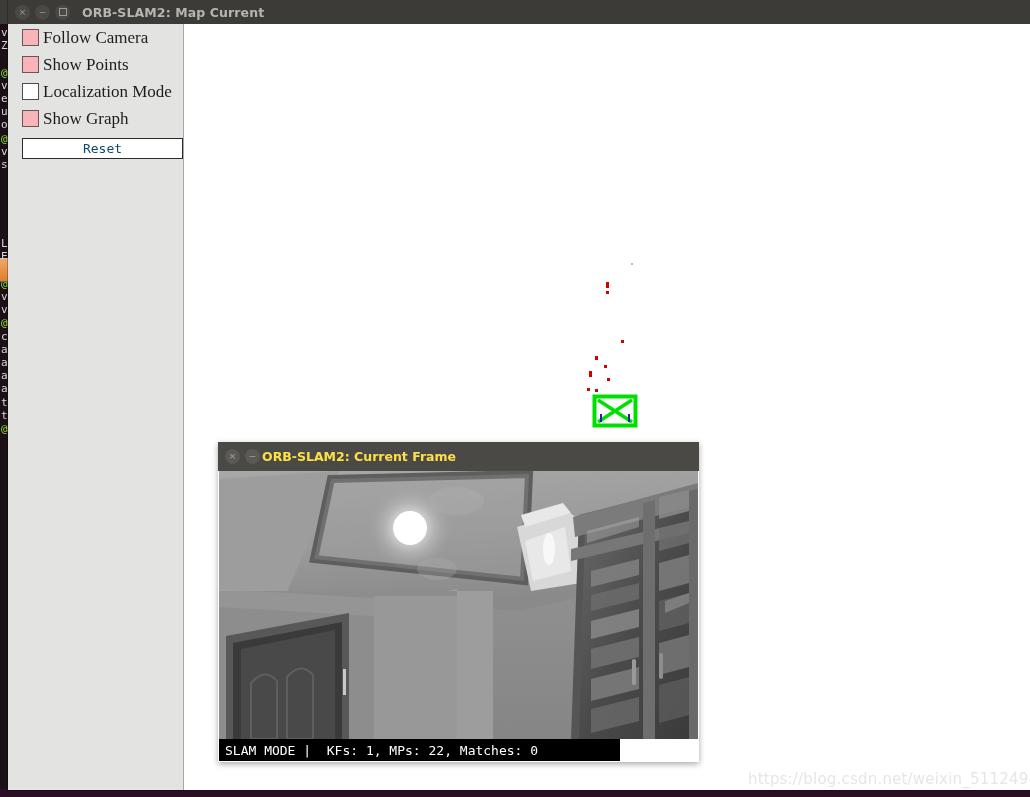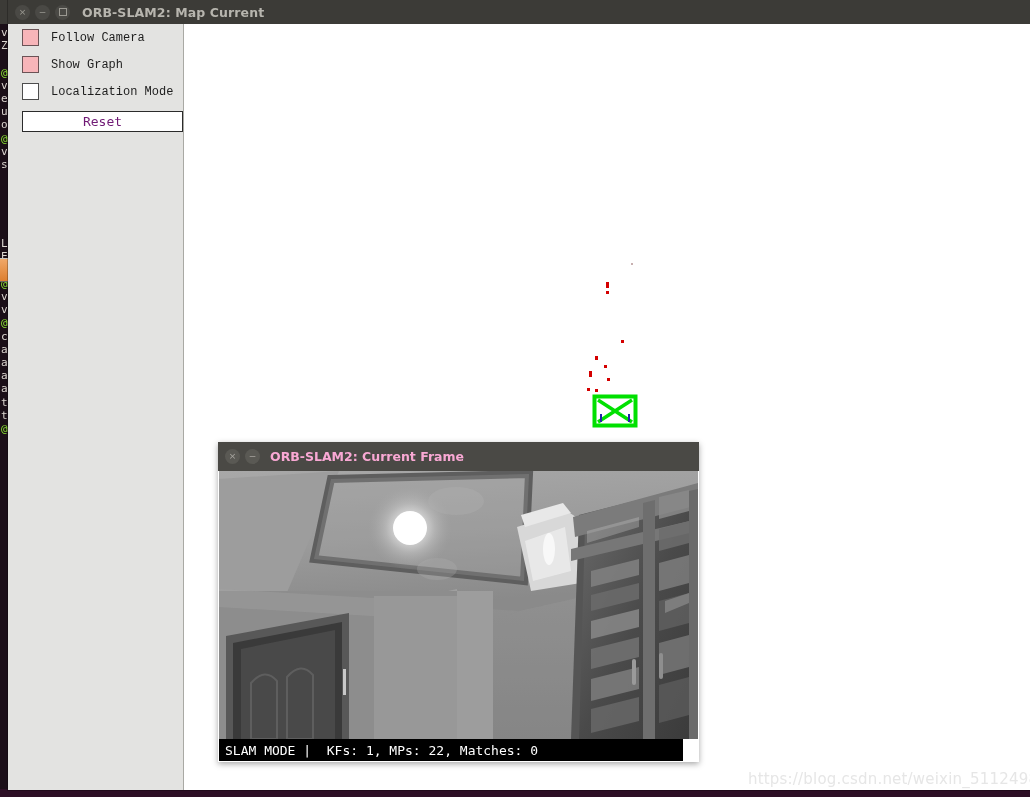--- a/index.html
+++ b/index.html
@@ -86,33 +86,33 @@
     padding-left:14px;
   }
   .chk{
     width:15px;height:15px;
     border:1px solid #4d4d4d;
     background:#ffffff;
     flex:0 0 auto;
   }
   .chk.on{background:#f7b5b9;border-color:#6b5356;}
   .chk-label{
-    margin-left:12px;
-    font-family:Liberation Mono, monospace;
-    font-size:12px;color:#1d1d1d;
+    margin-left:4px;
+    font-family:Liberation Serif, serif;
+    font-size:17px;color:#1d1d1d;
     white-space:nowrap;
   }
   #reset-button{
     margin:6px 0 0 14px;
     width:161px;height:21px;
     background:#ffffff;
     border:1px solid #2b2b2b;
     display:flex;align-items:center;justify-content:center;
     font-family:"DejaVu Sans Mono",monospace;
-    font-size:13px;color:#701a75;
+    font-size:13px;color:#0c4a6e;
     box-sizing:border-box;
     cursor:pointer;
   }
 
   
   #map-canvas{
     position:absolute;left:176px;top:24px;width:846px;height:766px;
     background:#ffffff;
     overflow:hidden;
   }
@@ -142,33 +142,33 @@
     z-index:30;
     box-shadow:0 2px 6px rgba(0,0,0,.35);
   }
   #frame-titlebar{
     position:absolute;left:0;top:0;width:481px;height:29px;
     background:#4a4945;
     display:flex;align-items:center;
   }
   #frame-titlebar .wbtn{background:#5a5954;color:#a8a6a0;}
   #frame-title{
-    margin-left:10px;
-    color:#f9a8d4;
+    margin-left:2px;
+    color:#fde047;
     font-family:"DejaVu Sans",sans-serif;
     font-size:12.5px;font-weight:bold;
   }
   #frame-image{
     position:absolute;left:1px;top:29px;width:479px;height:268px;
     overflow:hidden;
     background:#8d8d8d;
   }
   #frame-image svg{display:block;}
   #frame-status{
-    position:absolute;left:1px;top:297px;width:464px;height:22px;
+    position:absolute;left:1px;top:297px;width:401px;height:22px;
     background:#000000;
     display:flex;align-items:center;
     overflow:hidden;
   }
   #frame-status-text{
     color:#ffffff;
     font-family:"DejaVu Sans Mono",monospace;
     font-size:13px;
     white-space:pre;
     margin-left:6px;
@@ -234,30 +234,34 @@
     <div id="map-title">ORB-SLAM2: Map Current</div>
   </div>
 
   <div id="map-sidebar">
 
     <div class="chk-row">
       <span class="chk on"></span>
       <span class="chk-label">Follow Camera</span>
     </div>
 
-
+    <div class="chk-row">
+      <span class="chk on"></span>
+      <span class="chk-label">Show Points</span>
+    </div>
+
+
+    <div class="chk-row">
+      <span class="chk"></span>
+      <span class="chk-label">Localization Mode</span>
+    </div>
 
     <div class="chk-row">
       <span class="chk on"></span>
       <span class="chk-label">Show Graph</span>
-    </div>
-
-    <div class="chk-row">
-      <span class="chk"></span>
-      <span class="chk-label">Localization Mode</span>
     </div>
 
     <div id="reset-button">Reset</div>
   </div>
 
   <div id="map-canvas">
 
     <div class="mp tiny" style="left:447px;top:239px;"></div>
     <div class="mp" style="left:422px;top:258px;height:6px;"></div>
     <div class="mp" style="left:422px;top:267px;"></div>

